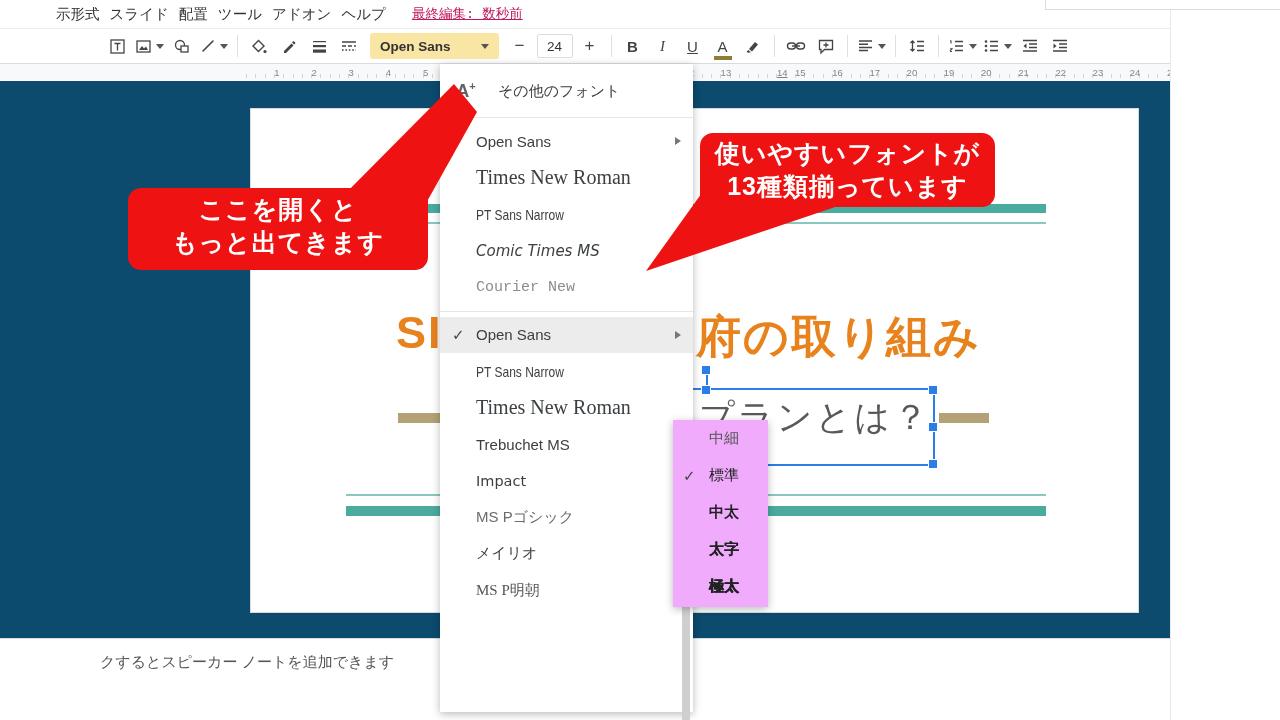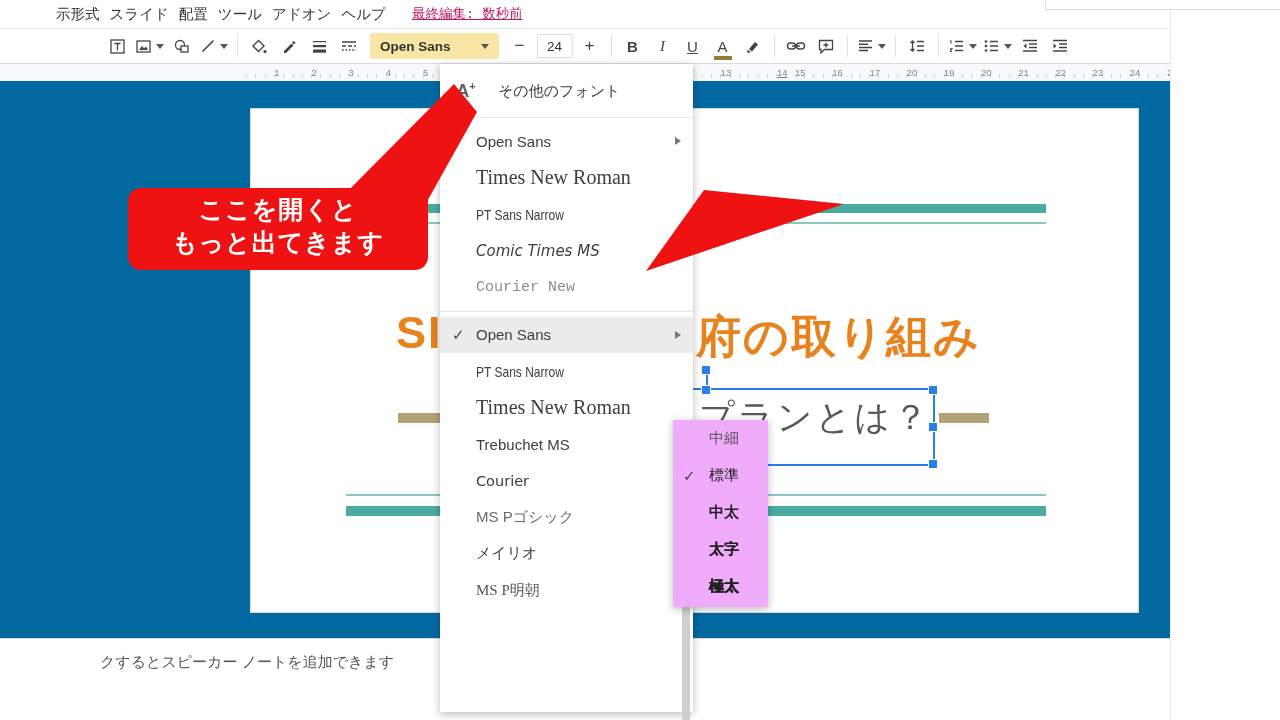--- a/index.html
+++ b/index.html
@@ -38,21 +38,21 @@
   svg.icn{display:block;}
 
   
   .ruler{position:absolute;left:0;top:64px;width:1170px;height:17px;background:#f8f9fa;
          border-bottom:1px solid #e4e6e8;}
   .ruler::before{content:"";position:absolute;left:246px;right:10px;bottom:3px;height:4px;
          background:repeating-linear-gradient(90deg,#cdd0d3 0 1px,transparent 1px 9.3px);opacity:.9;}
   .ruler-num{position:absolute;top:3px;font-size:9.5px;color:#80868b;}
 
   
-  .workspace{position:absolute;left:0;top:81px;width:1170px;height:557px;background:#0369a1;}
+  .workspace{position:absolute;left:0;top:81px;width:1170px;height:557px;background:#0c4a6e;}
   .slide{position:absolute;left:250px;top:27px;width:889px;height:505px;background:#fff;
          border:1px solid #d8dadc;box-sizing:border-box;}
   .bar{position:absolute;}
   .teal-thick{background:var(--teal,#4aab9e);height:9px;}
   .teal-thin{background:var(--teal,#4aab9e);opacity:.65;height:2px;}
   .tan{background:var(--tan,#b3a276);height:10px;}
   .sl-title{position:absolute;top:198px;font-size:45px;font-weight:700;color:var(--orange,#e8821d);
             letter-spacing:2px;white-space:nowrap;}
   .selbox{position:absolute;left:230px;top:279px;width:454px;height:78px;
           border:2px solid var(--blue,#2b7de9);box-sizing:border-box;}
@@ -370,21 +370,21 @@
         <div class="fm-row">
           <span class="fm-check"></span>
           <span class="fm-name f-serif">Times New Roman</span>
         </div>
         <div class="fm-row">
           <span class="fm-check"></span>
           <span class="fm-name f-trebuchet">Trebuchet MS</span>
         </div>
         <div class="fm-row">
           <span class="fm-check"></span>
-          <span class="fm-name f-verdana">Courier</span>
+          <span class="fm-name f-verdana">Impact</span>
         </div>
         <div class="fm-row">
           <span class="fm-check"></span>
           <span class="fm-name f-gothic">MS Pゴシック</span>
         </div>
         <div class="fm-row">
           <span class="fm-check"></span>
           <span class="fm-name f-meiryo">メイリオ</span>
         </div>
         <div class="fm-row">
@@ -424,14 +424,18 @@
     <polygon class="wedge" points="333,206 454,84 477,112 420,214"></polygon>
   </svg>
   <div class="callout" id="callout1">
       <div class="ln">ここを開くと</div>
       <div class="ln">もっと出てきます</div>
     </div>
 
   <svg class="wedge-svg" style="left:620px;top:180px;" width="240" height="100" viewBox="620 180 240 100">
     <polygon class="wedge" points="646,271 704,190 844,204"></polygon>
   </svg>
+  <div class="callout" id="callout2">
+      <div class="ln">使いやすいフォントが</div>
+      <div class="ln">13種類揃っています</div>
+    </div>
 
 </div>
 
 </body></html>

